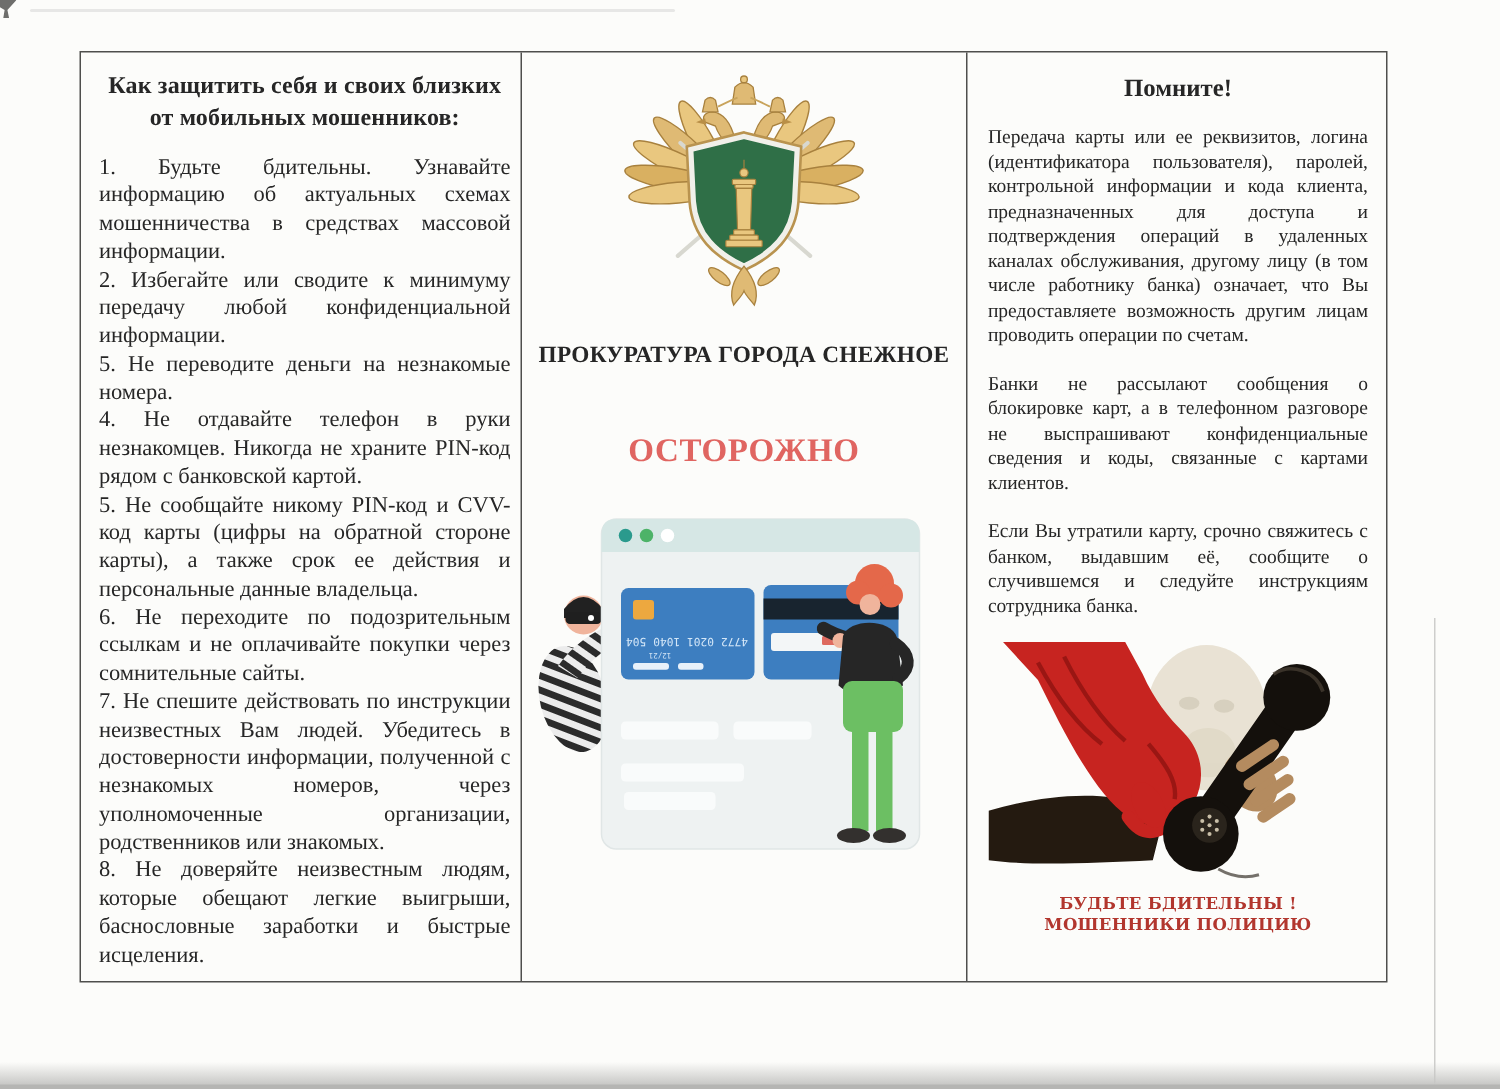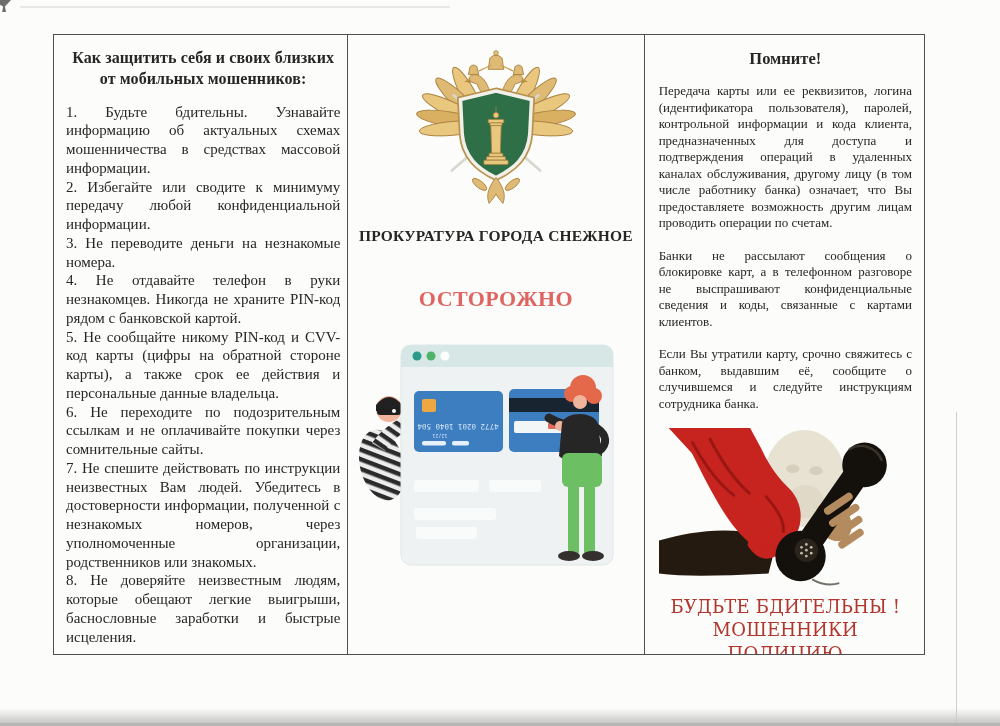--- a/index.html
+++ b/index.html
@@ -42,39 +42,39 @@
 
   
   .org-name{margin-top:17px;font-size:15.5px;font-weight:bold;letter-spacing:.2px;}
   .warning{margin-top:39px;font-size:22px;font-weight:bold;line-height:1.32;letter-spacing:.4px;}
   .illustration{margin-top:24px;}
 
   
   .right-title{margin:0 0 14px 0;font-size:16.5px;font-weight:bold;text-align:center;}
   .memo p{margin:0 0 16px 0;font-size:13px;line-height:1.27;text-align:justify;}
   .poster{margin-top:2px;text-align:center;}
-  .poster-caption{font-family:"DejaVu Serif","Liberation Serif",serif;font-weight:normal;font-size:18px;line-height:1.3;letter-spacing:.2px;}
+  .poster-caption{font-family:"DejaVu Serif","Liberation Serif",serif;font-weight:bold;font-size:11px;line-height:1.3;letter-spacing:.2px;}
 </style>
 </head>
 <body>
 
 <div class="page">
 
   <div class="artifact-corner"></div>
   <div class="artifact-topline"></div>
   <div class="artifact-vline"></div>
 
   <div class="brochure">
 
     <section class="col col-left">
       <h2 class="left-title">Как защитить себя и своих близких от мобильных мошенников:</h2>
       <div class="tips">
         <p>1. Будьте бдительны. Узнавайте информацию об актуальных схемах мошенничества в средствах массовой информации.</p>
         <p>2. Избегайте или сводите к минимуму передачу любой конфиденциальной информации.</p>
-        <p>3. Не переводите деньги на незнакомые номера.</p>
+        <p>5. Не переводите деньги на незнакомые номера.</p>
         <p>4. Не отдавайте телефон в руки незнакомцев. Никогда не храните PIN-код рядом с банковской картой.</p>
         <p>5. Не сообщайте никому PIN-код и CVV-код карты (цифры на обратной стороне карты), а также срок ее действия и персональные данные владельца.</p>
         <p>6. Не переходите по подозрительным ссылкам и не оплачивайте покупки через сомнительные сайты.</p>
         <p>7. Не спешите действовать по инструкции неизвестных Вам людей. Убедитесь в достоверности информации, полученной с незнакомых номеров, через уполномоченные организации, родственников или знакомых.</p>
         <p>8. Не доверяйте неизвестным людям, которые обещают легкие выигрыши, баснословные заработки и быстрые исцеления.</p>
       </div>
       <div class="police-banner" style="background:#d15f5c;">
         <span>
           <svg viewBox="0 0 40 32" width="36" height="29" aria-hidden="true">
             <path d="M2,12 Q20,-4 38,12 L33,18 Q30,12 26,11 L26,14 L14,14 L14,11 Q10,12 7,18 Z" fill="#ffffff"></path>

